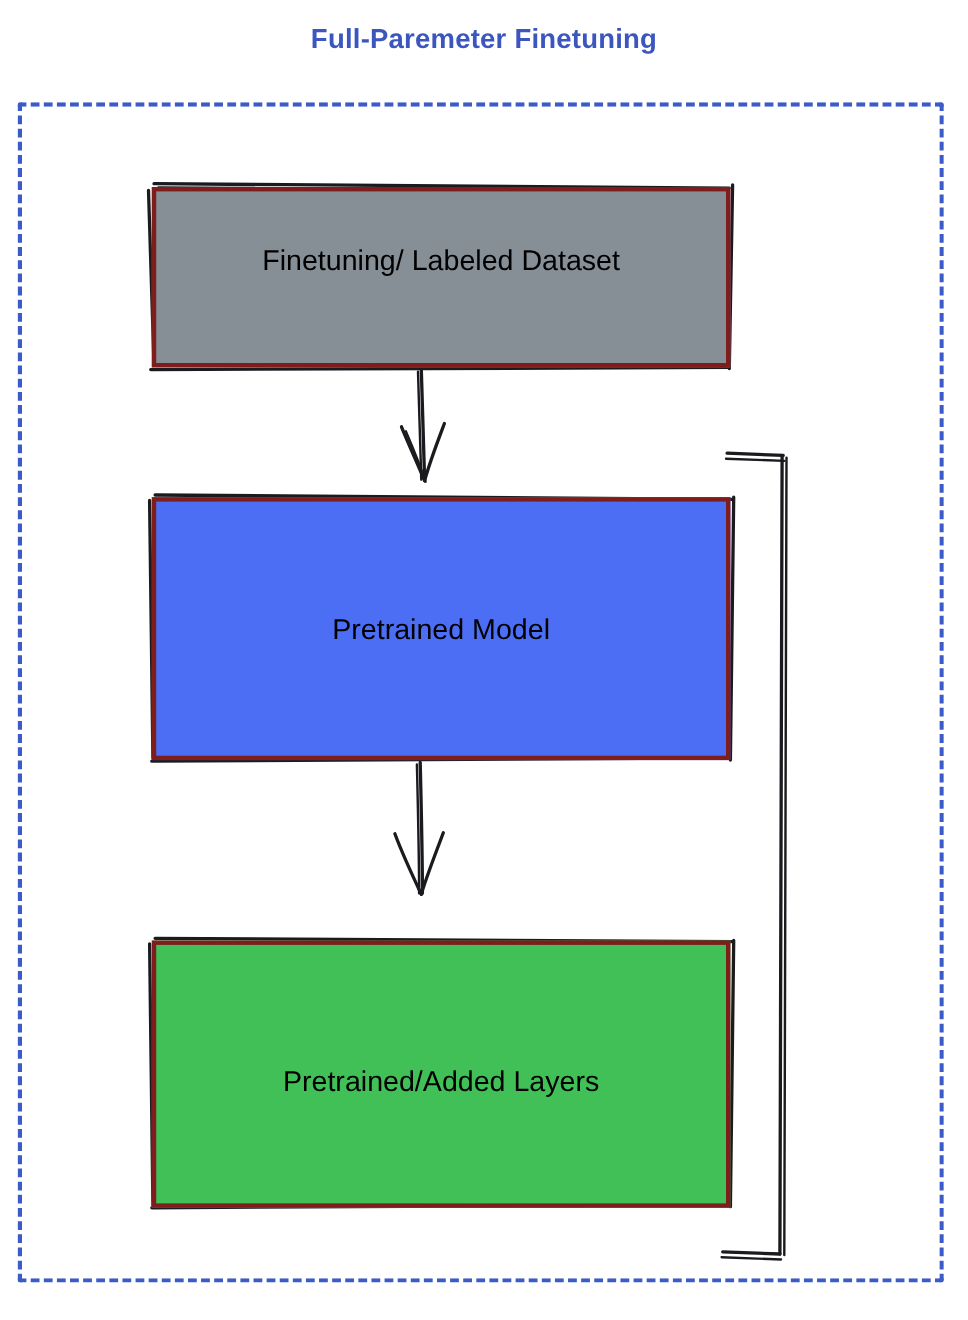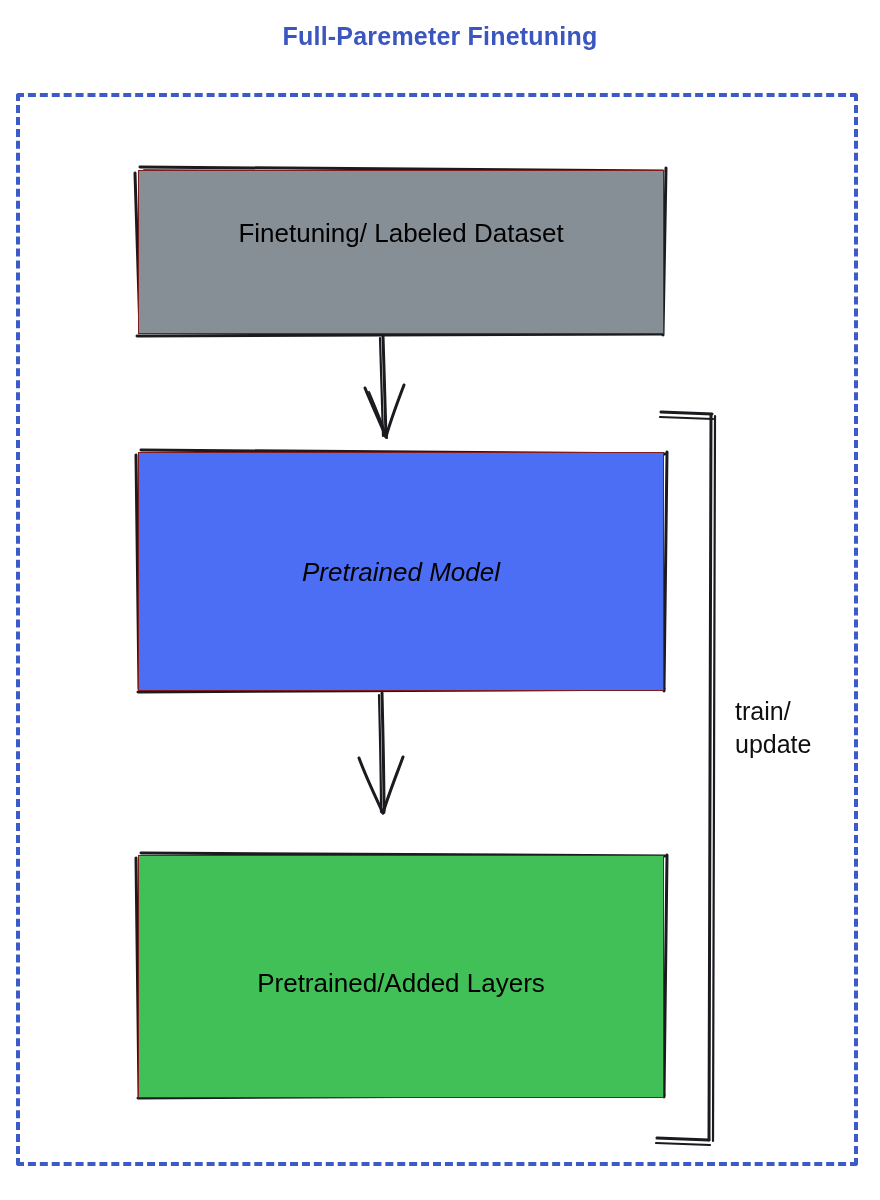--- a/index.html
+++ b/index.html
@@ -46,21 +46,21 @@
     height: 1073px;
     box-sizing: border-box;
     border: 4px dashed #3b5bc9;
     border-radius: 3px;
   }
 
   
   .node {
     position: absolute;
     box-sizing: border-box;
-    border: 1px solid #7f1d1d;
+    border: 4px solid #7f1d1d;
     display: flex;
     justify-content: center;
   }
   .node .node-label {
     font-family: "Liberation Sans", sans-serif;
     font-size: 26px;
     color: #000000;
     line-height: 1.15;
     white-space: nowrap;
   }
@@ -75,21 +75,20 @@
   }
   #node-dataset .node-label { margin-top: 48px; }
 
   #node-pretrained {
     left: 138px;
     top: 452px;
     width: 526px;
     height: 239px;
     background: #4c6ef5;
     align-items: center;
-    font-style: italic;
   }
   #node-pretrained .node-label { margin-top: 2px; }
 
   #node-classifier {
     left: 138px;
     top: 855px;
     width: 526px;
     height: 243px;
     background: #40c057;
     align-items: center;
@@ -180,16 +179,14 @@
   </div>
 
   <div class="node" id="node-pretrained">
     <span class="node-label">Pretrained Model</span>
   </div>
 
   <div class="node" id="node-classifier">
     <span class="node-label">Pretrained/Added Layers</span>
   </div>
 
-  <div class="edge-label">train/
-update</div>
 
 </div>
 
 </body></html>

